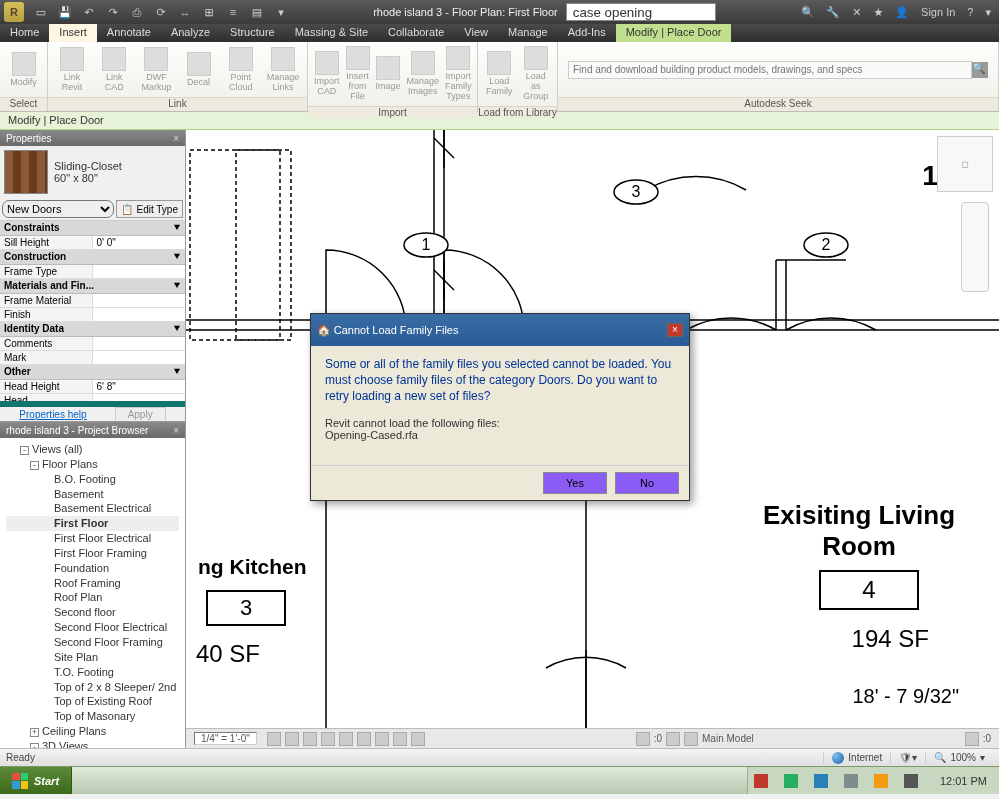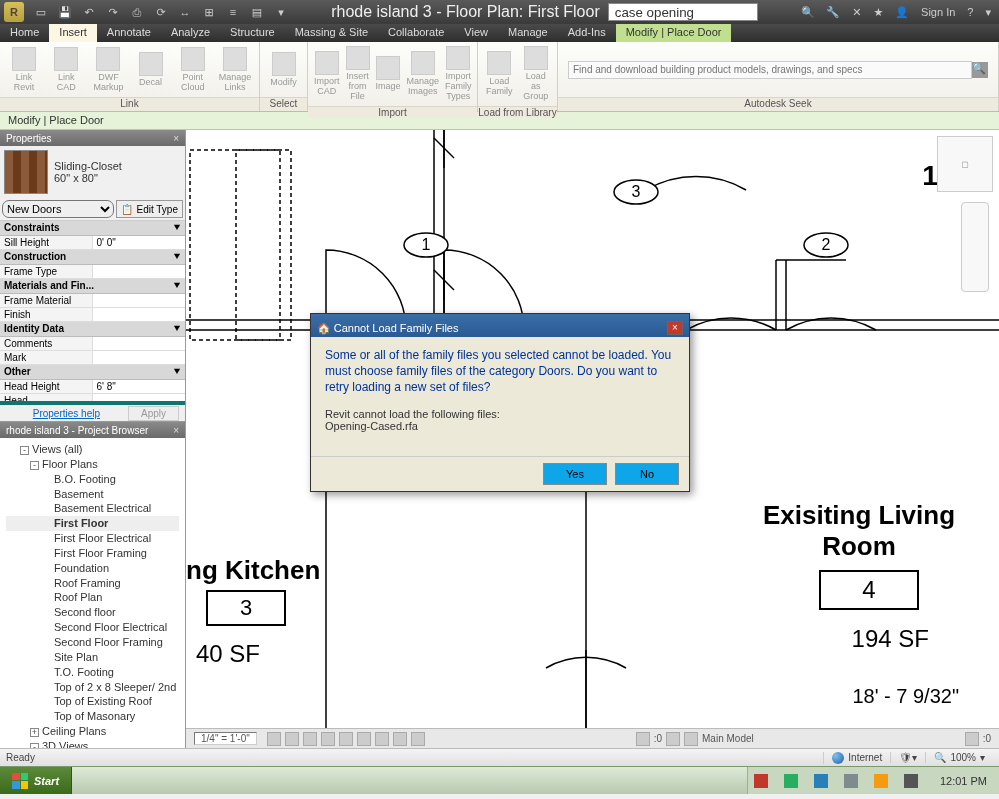--- a/index.html
+++ b/index.html
@@ -4,21 +4,21 @@
 <style>
 * { box-sizing: border-box; margin: 0; padding: 0; font-family: "Segoe UI", Tahoma, sans-serif; }
 body { width: 999px; height: 799px; overflow: hidden; background: #f0f0f0; font-size: 11px; position: relative; }
 
 
 .titlebar { height: 24px; background: linear-gradient(#5a5a5a,#3a3a3a); display: flex; align-items: center; padding: 0 4px; color: #ddd; }
 .titlebar .app-icon { width: 20px; height: 20px; background: linear-gradient(#d4c05a,#b8a040); border-radius: 3px; margin-right: 6px; display:flex;align-items:center;justify-content:center;font-weight:bold;color:#543; }
 .titlebar .qat { display: flex; gap: 2px; }
 .titlebar .qat-btn { width: 22px; height: 20px; display: flex; align-items: center; justify-content: center; color: #ccc; }
 .titlebar .title-center { flex: 1; display:flex; align-items:center; justify-content:center; gap:8px; }
-.titlebar .doc-title { color: #eee; font-size: 16px; }
+.titlebar .doc-title { color: #eee; font-size: 11px; }
 .titlebar .search-box { background: #fff; color: #333; padding: 1px 6px; width: 150px; height: 18px; border: 1px solid #888; }
 .titlebar .right-btns { display: flex; gap: 4px; align-items: center; }
 .titlebar .right-btns span { color: #ccc; padding: 0 4px; }
 
 
 .menutabs { height: 18px; background: linear-gradient(#4a4a4a,#2e2e2e); display: flex; align-items: stretch; color: #ddd; font-size: 11px; }
 .menutabs .tab { padding: 2px 10px; cursor: default; }
 .menutabs .tab.active { background: #fcf6e3; color: #333; }
 .menutabs .tab.context { background: #c0e090; color: #333; }
 
@@ -48,48 +48,48 @@
 .props .preview { width:44px; height:44px; border:1px solid #888; background: repeating-linear-gradient(90deg,#8a5a3a 0 8px,#6a3a1a 8px 16px); }
 .props .preview-label { font-size:11px; color:#333; }
 .props .type-row { display:flex; padding:2px; gap:2px; align-items:center; }
 .props .type-row select { flex:1; height:18px; font-size:11px;border-radius:7px; }
 .props .edit-type { height:18px; font-size:10px; padding:0 4px; border:1px solid #999; background:#eee; }
 .props-grid { flex:1; overflow:auto; border-top:1px solid #ccc; }
 .pg-section { background:#d8d8d8; font-size:10px; font-weight:bold; padding:1px 4px; border-bottom:1px solid #bbb; display:flex; justify-content:space-between; }
 .pg-row { display:flex; border-bottom:1px solid #ddd; font-size:10px; }
 .pg-row .k { width:50%; padding:1px 4px; background:#f4f4f4; border-right:1px solid #ddd; }
 .pg-row .v { width:50%; padding:1px 4px; background:#fff; }
-.props-footer { height:20px; display:flex; justify-content:flex-end; align-items:center; padding:2px 6px; border-top:4px solid #0f766e; background:#f0f0f0; font-size:10px;gap:28px; }
+.props-footer { height:20px; display:flex; justify-content:center; align-items:center; padding:2px 6px; border-top:6px solid #0f766e; background:#f0f0f0; font-size:10px;gap:28px; }
 .props-footer a { color:#0066cc; text-decoration:underline; }
 .props-footer button { padding:1px 12px; font-size:10px; color:#999; border:1px solid #ccc; background:#eee; }
 
 
 .browser { flex:1; overflow:auto; background:#fff; }
 .tree { padding:4px 6px; font-size:11px; color:#333; }
 .tree .node { padding:0 0 0 14px; line-height:1.35; white-space:nowrap; }
 .tree .toggle { display:inline-block; width:9px; height:9px; border:1px solid #888; text-align:center; line-height:7px; font-size:9px; margin-right:3px; color:#555; }
 .tree .leaf { padding-left:24px; }
 .tree .sel { font-weight:bold; background:#eee; }
 
 
 .canvas-wrap { flex:1; position:relative; background:#fff; overflow:hidden; }
 .canvas-wrap svg { position:absolute; top:0; left:0; }
 .room-label { position:absolute; font-family:Arial,sans-serif; font-weight:bold; color:#000; text-align:center; }
 .nav-cube { position:absolute; top:6px; right:6px; width:56px; height:56px; border:1px solid #ccc; background:#f8f8f8; display:flex; align-items:center; justify-content:center; font-size:8px; color:#888; }
 .nav-wheel { position:absolute; top:72px; right:10px; width:28px; height:90px; border:1px solid #ccc; background:#f8f8f8; border-radius:4px; }
 
 
 .dialog { position:absolute; left:310px; top:313px; width:380px; background:#ece9d8; border:1px solid #333; box-shadow:3px 3px 8px rgba(0,0,0,0.4); }
-.dialog .dlg-title { height:23px; background:linear-gradient(#3a6ea5,#2a5a95); color:#fff; font-size:11px; padding:2px 6px; display:flex; justify-content:space-between; align-items:flex-end; }
+.dialog .dlg-title { height:32px; background:linear-gradient(#3a6ea5,#2a5a95); color:#fff; font-size:11px; padding:2px 6px; display:flex; justify-content:space-between; align-items:center; }
 .dialog .dlg-title .x { width:16px; height:14px; background:#c0392b; color:#fff; text-align:center; line-height:12px; font-size:10px; border:1px solid #666; }
 .dialog .dlg-body { padding:10px 14px; font-size:12px; }
 .dialog .dlg-msg { color:#003399; margin-bottom:12px; line-height:1.35; }
 .dialog .dlg-detail { color:#333; font-size:11px; margin-bottom:14px; }
 .dialog .dlg-btns { display:flex; justify-content:flex-end; gap:8px; padding:6px 10px; border-top:1px solid #ccc; }
-.dialog .dlg-btns button { width:64px; height:22px; font-size:11px; background:#0ea5e9; border:1px solid #888; }
+.dialog .dlg-btns button { width:64px; height:22px; font-size:11px; background:#8b5cf6; border:1px solid #888; }
 
 
 .viewbar { position:absolute; bottom:0; left:0; right:0; height:20px; background:#e8e8e8; border-top:1px solid #bbb; display:flex; align-items:center; padding:0 8px; gap:10px; font-size:10px; color:#555; }
 .viewbar .scale { border:1px inset #ccc; padding:0 6px; background:#fff; }
 .viewbar .vb-seg { display:flex; gap:4px; align-items:center; }
 .viewbar .ico { width:14px; height:14px; background:#ccc; border:1px solid #aaa; }
 
 
 .statusbar { height:18px; background:linear-gradient(#f4f4f4,#e0e0e0); border-top:1px solid #bbb; display:flex; align-items:center; font-size:10px; color:#444; padding:0 6px; }
 .statusbar .spacer { flex:1; }
@@ -152,36 +152,36 @@
     <div class="tab">Structure</div>
     <div class="tab">Massing &amp; Site</div>
     <div class="tab">Collaborate</div>
     <div class="tab">View</div>
     <div class="tab">Manage</div>
     <div class="tab">Add-Ins</div>
     <div class="tab context">Modify | Place Door</div>
   </div>
 
 <div class="ribbon">
+  <div class="group" style="width:48px">
+    <div class="group-body" id="rg-select">
+        <div class="rb-btn"><div class="ico"></div>Modify</div>
+      </div>
+    <div class="group-label">Select</div>
+  </div>
   <div class="group" style="width:260px">
     <div class="group-body" id="rg-link">
         <div class="rb-btn"><div class="ico"></div>Link Revit</div>
         <div class="rb-btn"><div class="ico"></div>Link CAD</div>
         <div class="rb-btn"><div class="ico"></div>DWF Markup</div>
         <div class="rb-btn"><div class="ico"></div>Decal</div>
         <div class="rb-btn"><div class="ico"></div>Point Cloud</div>
         <div class="rb-btn"><div class="ico"></div>Manage Links</div>
       </div>
     <div class="group-label">Link</div>
-  </div>
-  <div class="group" style="width:48px">
-    <div class="group-body" id="rg-select">
-        <div class="rb-btn"><div class="ico"></div>Modify</div>
-      </div>
-    <div class="group-label">Select</div>
   </div>
   <div class="group" style="width:170px">
     <div class="group-body" id="rg-import">
         <div class="rb-btn"><div class="ico"></div>Import CAD</div>
         <div class="rb-btn"><div class="ico"></div>Insert from File</div>
         <div class="rb-btn"><div class="ico"></div>Image</div>
         <div class="rb-btn"><div class="ico"></div>Manage Images</div>
         <div class="rb-btn"><div class="ico"></div>Import Family Types</div>
       </div>
     <div class="group-label">Import</div>
@@ -349,21 +349,21 @@
 
         <path d="M360 598 A80 80 0 0 1 440 598" transform="translate(0,-60)"></path>
         <line x1="400" y1="520" x2="400" y2="598"></line>
       </g>
       <text x="240" y="120" text-anchor="middle" font-size="16">1</text>
       <text x="640" y="120" text-anchor="middle" font-size="16">2</text>
       <text x="450" y="67" text-anchor="middle" font-size="16">3</text>
     </svg>
     <div class="room-label" style="top:30px;right:30px;font-size:28px">145</div>
 
-    <div class="room-label" style="left:0;top:425px;font-size:26px">ng Kitchen</div>
+    <div class="room-label" style="left:12px;top:425px;font-size:21px">ng Kitchen</div>
     <div style="position:absolute;left:20px;top:460px;width:80px;height:36px;border:2px solid #000;display:flex;align-items:center;justify-content:center;font-size:22px;font-family:Arial">3</div>
     <div class="room-label" style="left:10px;top:510px;font-size:24px;font-weight:normal">40 SF</div>
 
     <div class="room-label" style="right:30px;top:370px;font-size:26px;width:220px">Exisiting Living Room</div>
     <div style="position:absolute;right:80px;top:440px;width:100px;height:40px;border:2px solid #000;display:flex;align-items:center;justify-content:center;font-size:24px;font-family:Arial">4</div>
     <div class="room-label" style="right:70px;top:495px;font-size:24px;font-weight:normal">194 SF</div>
     <div class="room-label" style="right:40px;top:555px;font-size:20px;font-weight:normal">18' - 7 9/32"</div>
 
     <div class="nav-cube">▢</div>
     <div class="nav-wheel"></div>

